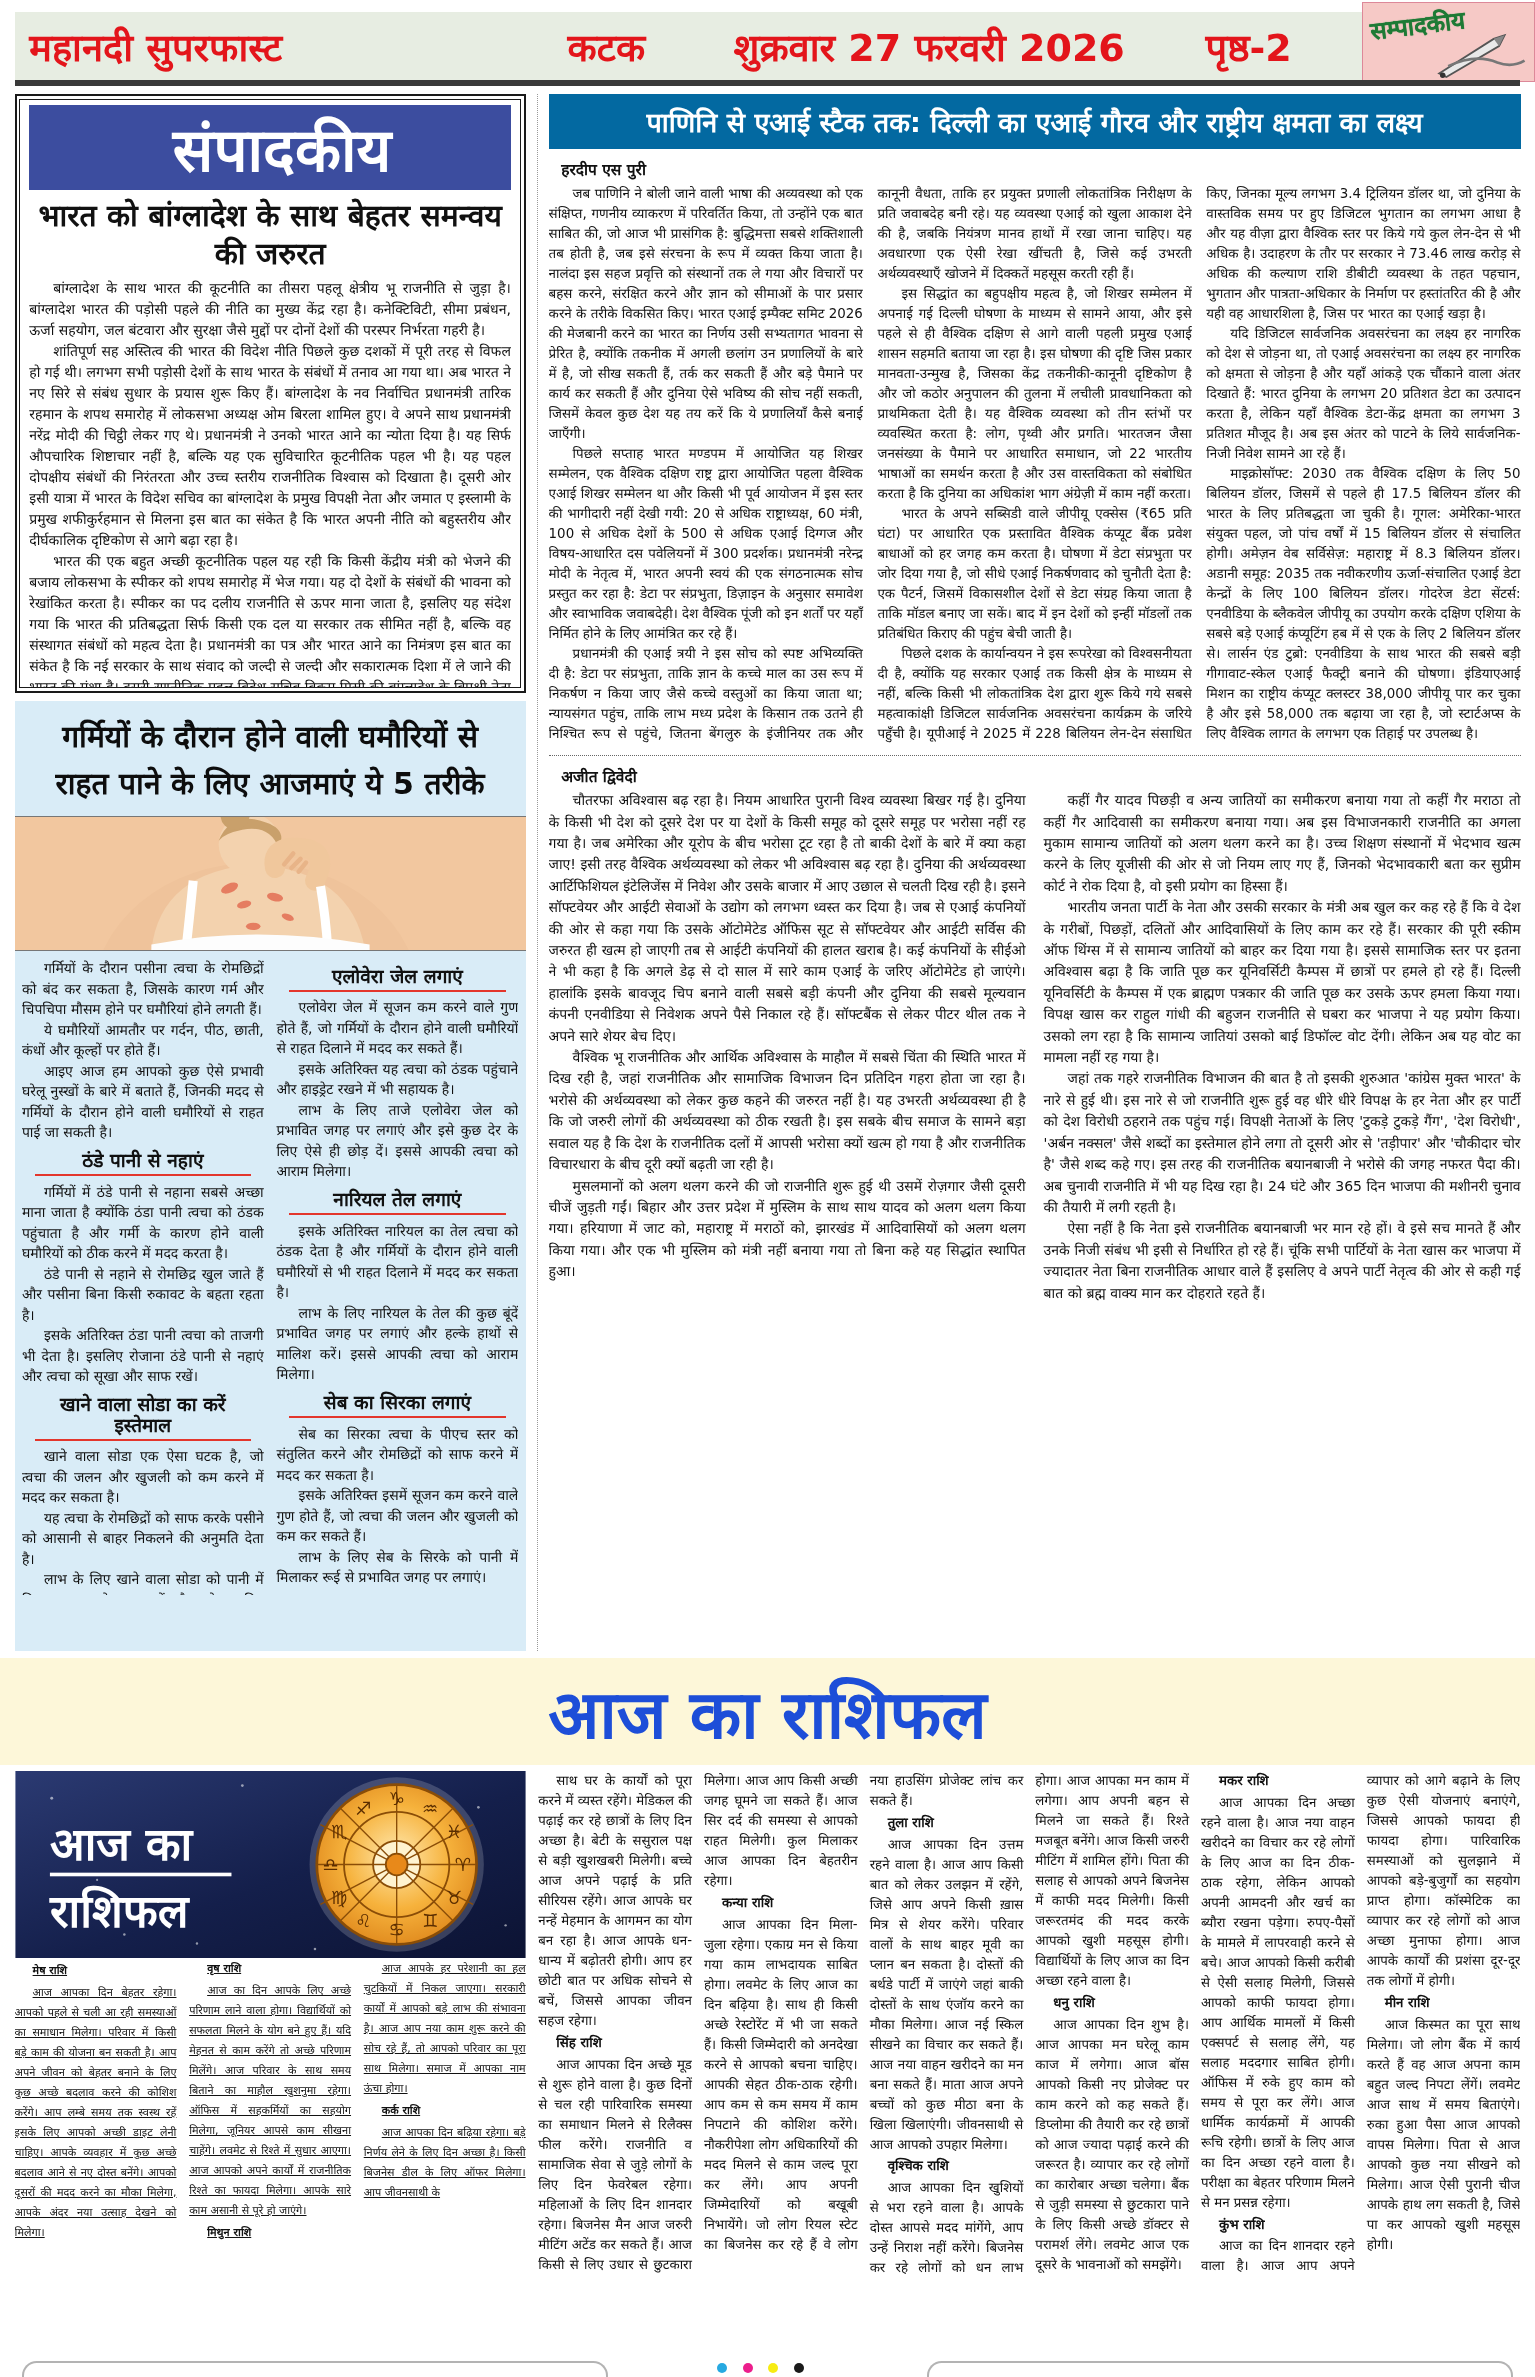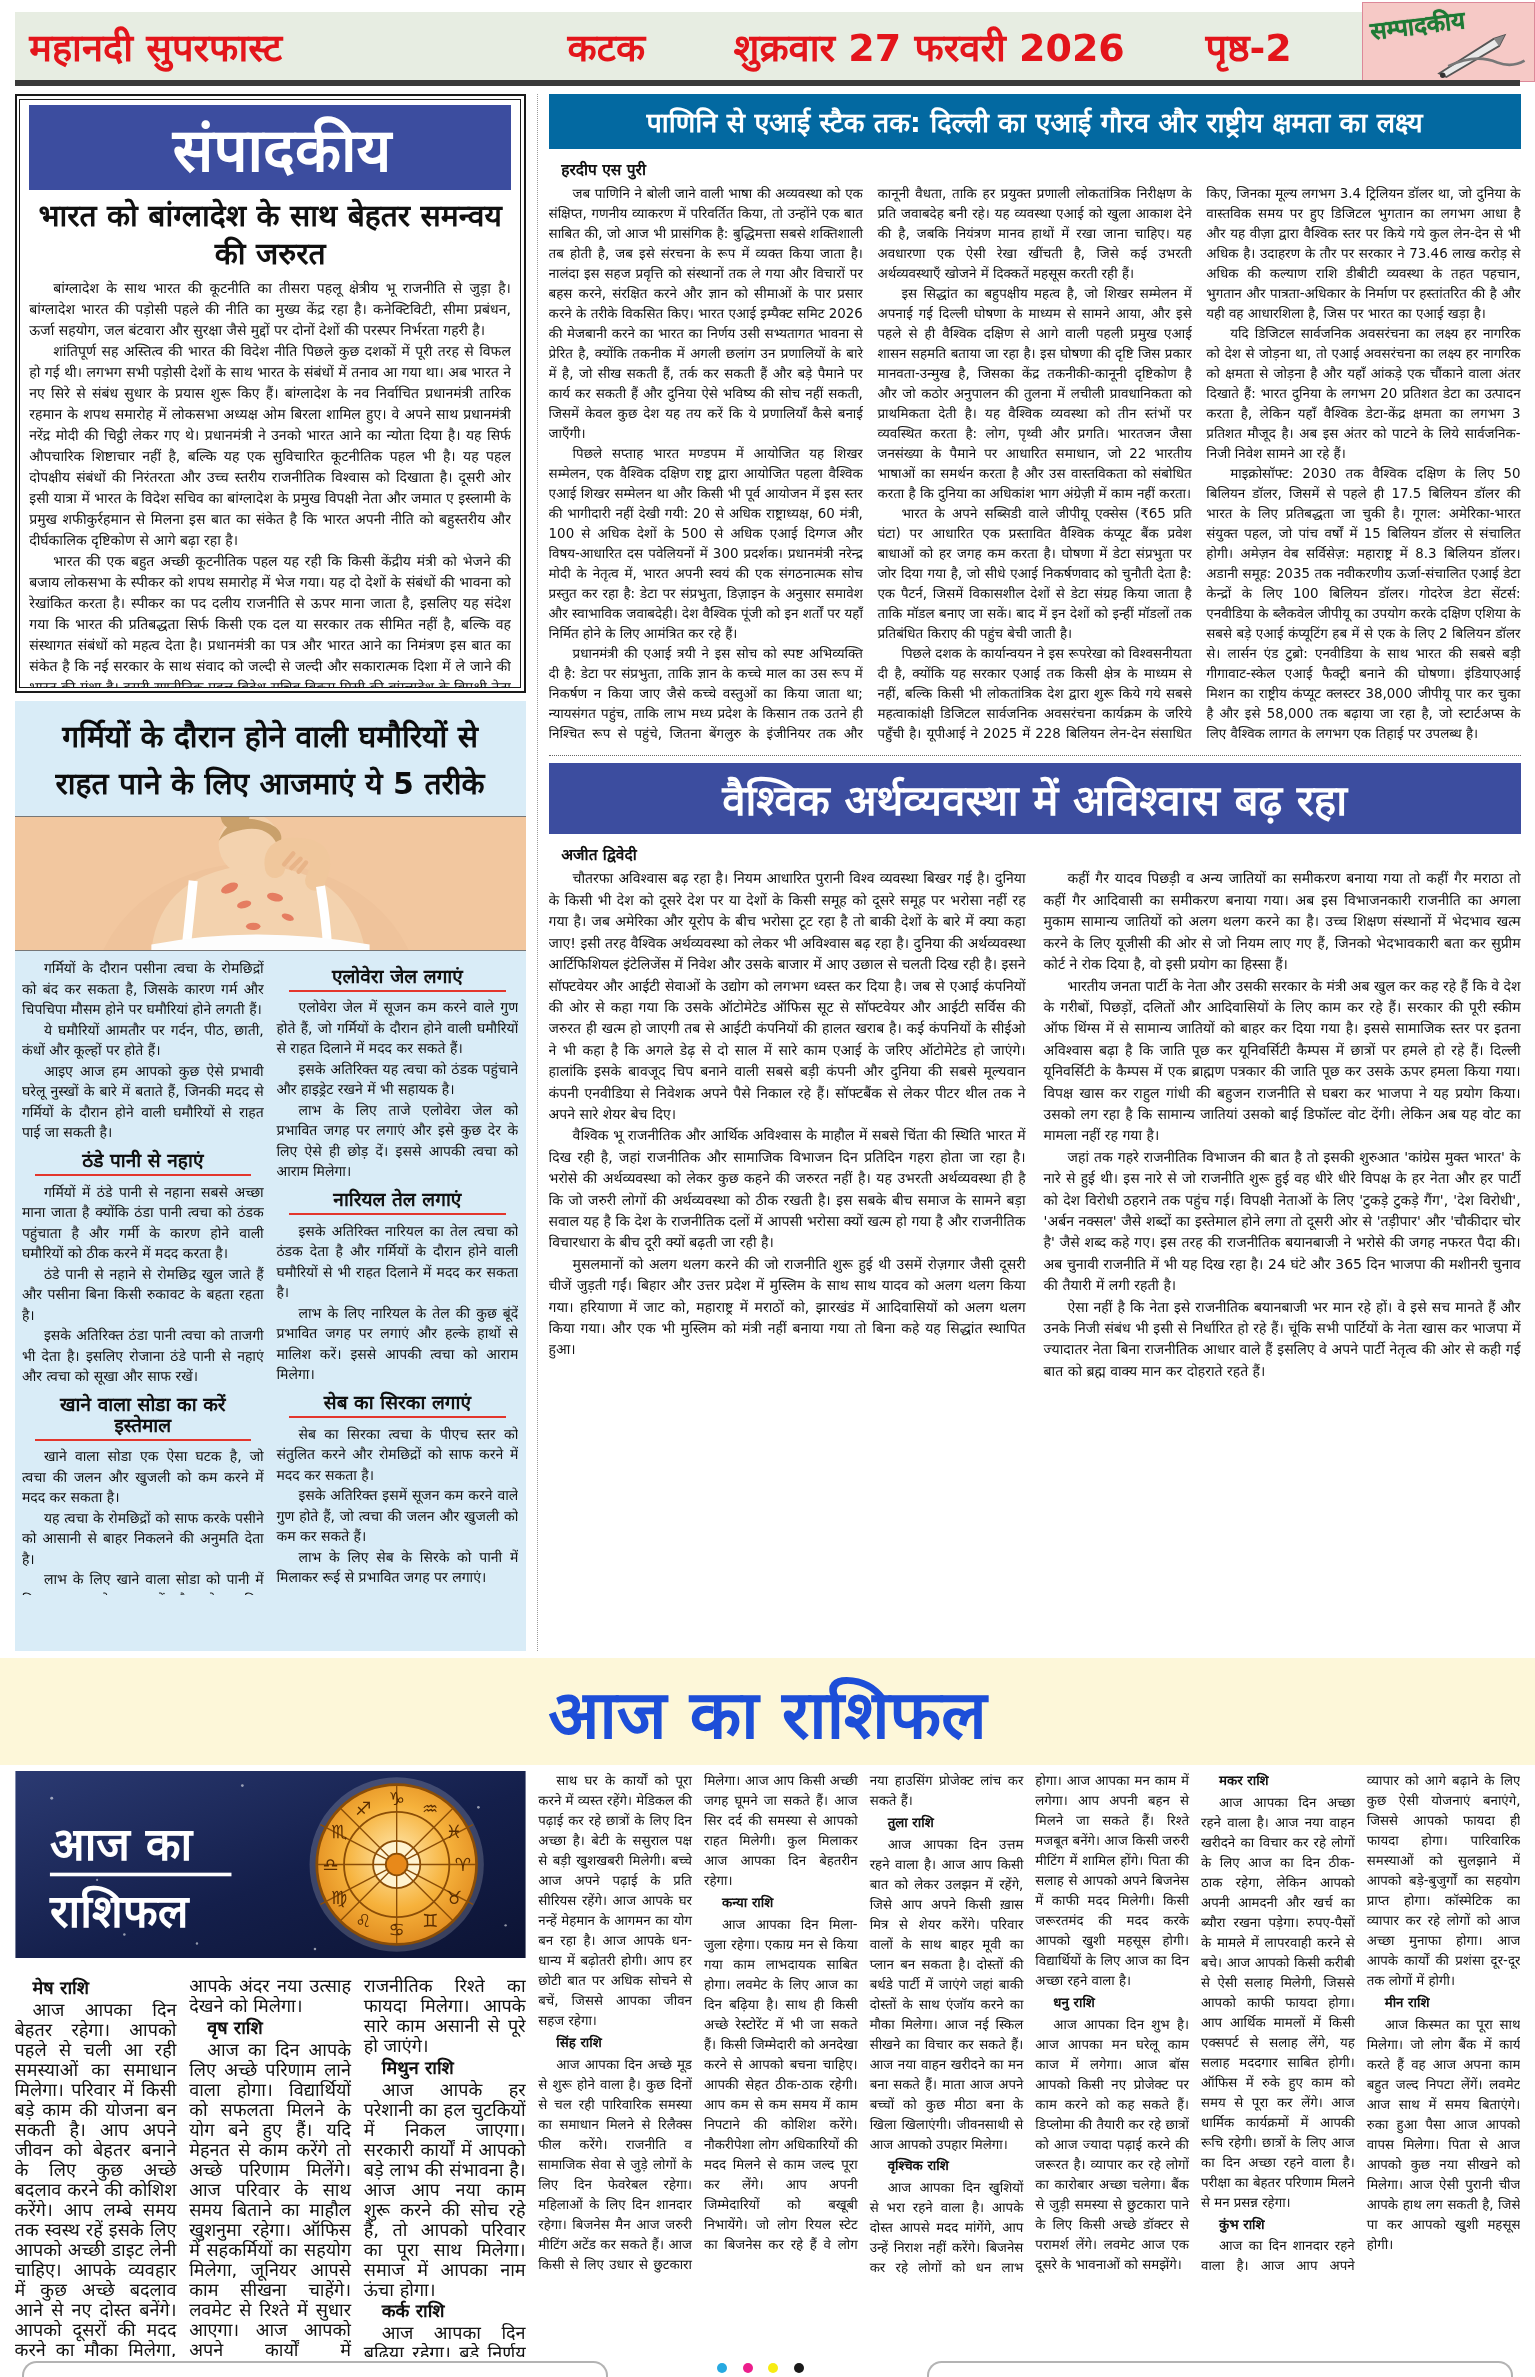--- a/index.html
+++ b/index.html
@@ -41,21 +41,21 @@
   .cols3{column-count:3;column-gap:14.6px;font-size:13.4px;line-height:20px;height:562px;overflow:hidden;text-align:justify;}
   .dotted-rule{border:none;border-top:1.8px dotted #666;margin:9px 0 7.3px;}
   .blue-banner{height:71px;background:#3c4d9f;color:#fff;display:flex;align-items:center;justify-content:center;font-size:42px;font-weight:bold;}
   .cols2{column-count:2;column-gap:18px;font-size:14px;line-height:21.4px;height:728px;overflow:hidden;text-align:justify;}
   
   .horo-band{position:absolute;left:0;right:0;top:1658px;height:107px;background:#fdf7d9;display:flex;align-items:center;justify-content:center;}
   .horo-title{color:#1d4ed8;font-size:67px;font-weight:bold;}
   .horo-body{position:absolute;left:14.6px;right:14.6px;top:1771px;height:586px;display:flex;overflow:hidden;}
   .horo-left{width:511px;flex:none;}
   .horo-img{display:block;width:511px;height:187px;}
-  .horo-cols-left{margin-top:18px;column-count:3;column-gap:12.7px;height:389px;overflow:hidden;font-size:18px;line-height:20px;text-align:justify;}
+  .horo-cols-left{margin-top:1px;column-count:3;column-gap:12.7px;height:389px;overflow:hidden;font-size:11px;line-height:20px;text-align:justify;text-decoration:underline;}
   .horo-right{flex:1;margin-left:12.7px;column-count:6;column-gap:12px;height:586px;overflow:hidden;font-size:13.3px;line-height:20px;text-align:justify;}
   .horo-body .blk{margin:0;text-indent:18px;}
   .horo-body .blk-h{font-weight:bold;text-indent:18px;margin:1.8px 0;}
   
   .footer{position:absolute;left:14.6px;right:14.6px;top:2361px;height:14.6px;}
   .seg{position:absolute;top:0;height:27px;border:2.7px solid #b3b3b3;border-bottom:none;}
   .seg-l{left:7.3px;width:582px;border-radius:14.6px 14.6px 0 0;}
   .seg-r{right:7.3px;width:582px;border-radius:14.6px 14.6px 0 0;}
   .dot{position:absolute;top:1.8px;width:10px;height:10px;border-radius:50%;}
 </style>
@@ -160,21 +160,20 @@
       <p class="para">जब पाणिनि ने बोली जाने वाली भाषा की अव्यवस्था को एक संक्षिप्त, गणनीय व्याकरण में परिवर्तित किया, तो उन्होंने एक बात साबित की, जो आज भी प्रासंगिक है: बुद्धिमत्ता सबसे शक्तिशाली तब होती है, जब इसे संरचना के रूप में व्यक्त किया जाता है। नालंदा इस सहज प्रवृत्ति को संस्थानों तक ले गया और विचारों पर बहस करने, संरक्षित करने और ज्ञान को सीमाओं के पार प्रसार करने के तरीके विकसित किए। भारत एआई इम्पैक्ट समिट 2026 की मेजबानी करने का भारत का निर्णय उसी सभ्यतागत भावना से प्रेरित है, क्योंकि तकनीक में अगली छलांग उन प्रणालियों के बारे में है, जो सीख सकती हैं, तर्क कर सकती हैं और बड़े पैमाने पर कार्य कर सकती हैं और दुनिया ऐसे भविष्य की सोच नहीं सकती, जिसमें केवल कुछ देश यह तय करें कि ये प्रणालियाँ कैसे बनाई जाएँगी।</p>
           <p class="para">पिछले सप्ताह भारत मण्डपम में आयोजित यह शिखर सम्मेलन, एक वैश्विक दक्षिण राष्ट्र द्वारा आयोजित पहला वैश्विक एआई शिखर सम्मेलन था और किसी भी पूर्व आयोजन में इस स्तर की  भागीदारी नहीं देखी गयी: 20 से अधिक राष्ट्राध्यक्ष, 60 मंत्री, 100 से अधिक देशों के 500 से अधिक एआई दिग्गज और विषय-आधारित दस पवेलियनों में 300 प्रदर्शक। प्रधानमंत्री नरेन्द्र मोदी के नेतृत्व में, भारत अपनी स्वयं की एक संगठनात्मक सोच प्रस्तुत कर रहा है: डेटा पर संप्रभुता, डिज़ाइन के अनुसार समावेश और स्वाभाविक जवाबदेही। देश वैश्विक पूंजी को इन शर्तों पर यहाँ निर्मित होने के लिए आमंत्रित कर रहे हैं।</p>
           <p class="para">प्रधानमंत्री की एआई त्रयी ने इस सोच को स्पष्ट अभिव्यक्ति दी है: डेटा पर संप्रभुता, ताकि ज्ञान के कच्चे माल का उस रूप में निकर्षण न किया जाए जैसे कच्चे वस्तुओं का किया जाता था; न्यायसंगत पहुंच, ताकि लाभ मध्य प्रदेश के किसान तक उतने ही निश्चित रूप से पहुंचे, जितना बेंगलुरु के इंजीनियर तक और कानूनी वैधता, ताकि हर प्रयुक्त प्रणाली लोकतांत्रिक निरीक्षण के प्रति जवाबदेह बनी रहे। यह व्यवस्था एआई को खुला आकाश देने की है, जबकि नियंत्रण मानव हाथों में रखा जाना चाहिए। यह अवधारणा एक ऐसी रेखा खींचती है, जिसे कई उभरती अर्थव्यवस्थाएँ खोजने में दिक्कतें महसूस करती रही हैं।</p>
           <p class="para">इस सिद्धांत का बहुपक्षीय महत्व है, जो शिखर सम्मेलन में अपनाई गई दिल्ली घोषणा के माध्यम से सामने आया, और इसे पहले से ही वैश्विक दक्षिण से आगे वाली पहली प्रमुख एआई शासन सहमति बताया जा रहा है। इस घोषणा की दृष्टि जिस प्रकार मानवता-उन्मुख है, जिसका केंद्र तकनीकी-कानूनी दृष्टिकोण है और जो कठोर अनुपालन की तुलना में लचीली प्रावधानिकता को प्राथमिकता देती है। यह वैश्विक व्यवस्था को तीन स्तंभों पर व्यवस्थित करता है: लोग, पृथ्वी और प्रगति। भारतजन जैसा जनसंख्या के पैमाने पर आधारित समाधान, जो 22 भारतीय भाषाओं का समर्थन करता है और उस वास्तविकता को संबोधित करता है कि दुनिया का अधिकांश भाग अंग्रेज़ी में काम नहीं करता।</p>
           <p class="para">भारत के अपने सब्सिडी वाले जीपीयू एक्सेस (₹65 प्रति घंटा) पर आधारित एक प्रस्तावित वैश्विक कंप्यूट बैंक प्रवेश बाधाओं को हर जगह कम करता है। घोषणा में डेटा संप्रभुता पर जोर दिया गया है, जो सीधे एआई निकर्षणवाद को चुनौती देता है: एक पैटर्न, जिसमें विकासशील देशों से डेटा संग्रह किया जाता है ताकि मॉडल बनाए जा सकें। बाद में इन देशों को इन्हीं मॉडलों तक प्रतिबंधित किराए की पहुंच बेची जाती है।</p>
           <p class="para">पिछले दशक के कार्यान्वयन ने इस रूपरेखा को विश्वसनीयता दी है, क्योंकि यह सरकार एआई तक किसी क्षेत्र के माध्यम से नहीं, बल्कि किसी भी लोकतांत्रिक देश द्वारा शुरू किये गये सबसे महत्वाकांक्षी डिजिटल सार्वजनिक अवसरंचना कार्यक्रम के जरिये पहुँची है। यूपीआई ने 2025 में 228 बिलियन लेन-देन संसाधित किए, जिनका मूल्य लगभग 3.4 ट्रिलियन डॉलर था, जो दुनिया के वास्तविक समय पर हुए डिजिटल भुगतान का लगभग आधा है और यह वीज़ा द्वारा वैश्विक स्तर पर किये गये कुल लेन-देन से भी अधिक है। उदाहरण के तौर पर सरकार ने 73.46 लाख करोड़ से अधिक की कल्याण राशि डीबीटी व्यवस्था के तहत पहचान, भुगतान और पात्रता-अधिकार के निर्माण पर हस्तांतरित की है और यही वह आधारशिला है, जिस पर भारत का एआई खड़ा है।</p>
           <p class="para">यदि डिजिटल सार्वजनिक अवसरंचना का लक्ष्य हर नागरिक को देश से जोड़ना था, तो एआई अवसरंचना का लक्ष्य हर नागरिक को क्षमता से जोड़ना है और यहाँ आंकड़े एक चौंकाने वाला अंतर दिखाते हैं: भारत दुनिया के लगभग 20 प्रतिशत डेटा का उत्पादन करता है, लेकिन यहाँ वैश्विक डेटा-केंद्र क्षमता का लगभग 3 प्रतिशत मौजूद है। अब इस अंतर को पाटने के लिये सार्वजनिक-निजी निवेश सामने आ रहे हैं।</p>
           <p class="para">माइक्रोसॉफ्ट: 2030 तक वैश्विक दक्षिण के लिए 50 बिलियन डॉलर, जिसमें से पहले ही 17.5 बिलियन डॉलर की भारत के लिए प्रतिबद्धता जा चुकी है। गूगल: अमेरिका-भारत संयुक्त पहल, जो पांच वर्षों में 15 बिलियन डॉलर से संचालित होगी। अमेज़न वेब सर्विसेज़: महाराष्ट्र में 8.3 बिलियन डॉलर। अडानी समूह: 2035 तक नवीकरणीय ऊर्जा-संचालित एआई डेटा केन्द्रों के लिए 100 बिलियन डॉलर। गोदरेज डेटा सेंटर्स: एनवीडिया के ब्लैकवेल जीपीयू का उपयोग करके दक्षिण एशिया के सबसे बड़े एआई कंप्यूटिंग हब में से एक के लिए 2 बिलियन डॉलर से। लार्सन एंड टुब्रो: एनवीडिया के साथ भारत की सबसे बड़ी गीगावाट-स्केल एआई फैक्ट्री बनाने की घोषणा। इंडियाएआई मिशन का राष्ट्रीय कंप्यूट क्लस्टर 38,000 जीपीयू पार कर चुका है और इसे 58,000 तक बढ़ाया जा रहा है, जो स्टार्टअप्स के लिए वैश्विक लागत के लगभग एक तिहाई पर उपलब्ध है।</p>
         </div>
       <hr class="dotted-rule">
-      <div class="blue-banner">वैश्विक अर्थव्यवस्था में अविश्वास बढ़ रहा</div>
       <div class="byline">अजीत द्विवेदी</div>
       <div class="cols2">
 
       <p class="para">चौतरफा अविश्वास बढ़ रहा है। नियम आधारित पुरानी विश्व व्यवस्था बिखर गई है। दुनिया के किसी भी देश को दूसरे देश पर या देशों के किसी समूह को दूसरे समूह पर भरोसा नहीं रह गया है। जब अमेरिका और यूरोप के बीच भरोसा टूट रहा है तो बाकी देशों के बारे में क्या कहा जाए! इसी तरह वैश्विक अर्थव्यवस्था को लेकर भी अविश्वास बढ़ रहा है। दुनिया की अर्थव्यवस्था आर्टिफिशियल इंटेलिजेंस में निवेश और उसके बाजार में आए उछाल से चलती दिख रही है। इसने सॉफ्टवेयर और आईटी सेवाओं के उद्योग को लगभग ध्वस्त कर दिया है। जब से एआई कंपनियों की ओर से कहा गया कि उसके ऑटोमेटेड ऑफिस सूट से सॉफ्टवेयर और आईटी सर्विस की जरुरत ही खत्म हो जाएगी तब से आईटी कंपनियों की हालत खराब है। कई कंपनियों के सीईओ ने भी कहा है कि अगले डेढ़ से दो साल में सारे काम एआई के जरिए ऑटोमेटेड हो जाएंगे। हालांकि इसके बावजूद चिप बनाने वाली सबसे बड़ी कंपनी और दुनिया की सबसे मूल्यवान कंपनी एनवीडिया से निवेशक अपने पैसे निकाल रहे हैं। सॉफ्टबैंक से लेकर पीटर थील तक ने अपने सारे शेयर बेच दिए।</p>
           <p class="para">वैश्विक भू राजनीतिक और आर्थिक अविश्वास के माहौल में सबसे चिंता की स्थिति भारत में दिख रही है, जहां राजनीतिक और सामाजिक विभाजन दिन प्रतिदिन गहरा होता जा रहा है। भरोसे की अर्थव्यवस्था को लेकर कुछ कहने की जरुरत नहीं है। यह उभरती अर्थव्यवस्था ही है कि जो जरुरी लोगों की अर्थव्यवस्था को ठीक रखती है। इस सबके बीच समाज के सामने बड़ा सवाल यह है कि देश के राजनीतिक दलों में आपसी भरोसा क्यों खत्म हो गया है और राजनीतिक विचारधारा के बीच दूरी क्यों बढ़ती जा रही है।</p>
           <p class="para">मुसलमानों को अलग थलग करने की जो राजनीति शुरू हुई थी उसमें रोज़गार जैसी दूसरी चीजें जुड़ती गईं। बिहार और उत्तर प्रदेश में मुस्लिम के साथ साथ यादव को अलग थलग किया गया। हरियाणा में जाट को, महाराष्ट्र में मराठों को, झारखंड में आदिवासियों को अलग थलग किया गया। और एक भी मुस्लिम को मंत्री नहीं बनाया गया तो बिना कहे यह सिद्धांत स्थापित हुआ।</p>
           <p class="para">कहीं गैर यादव पिछड़ी व अन्य जातियों का समीकरण बनाया गया तो कहीं गैर मराठा तो कहीं गैर आदिवासी का समीकरण बनाया गया। अब इस विभाजनकारी राजनीति का अगला मुकाम सामान्य जातियों को अलग थलग करने का है। उच्च शिक्षण संस्थानों में भेदभाव खत्म करने के लिए यूजीसी की ओर से जो नियम लाए गए हैं, जिनको भेदभावकारी बता कर सुप्रीम कोर्ट ने रोक दिया है, वो इसी प्रयोग का हिस्सा हैं।</p>
           <p class="para">भारतीय जनता पार्टी के नेता और उसकी सरकार के मंत्री अब खुल कर कह रहे हैं कि वे देश के गरीबों, पिछड़ों, दलितों और आदिवासियों के लिए काम कर रहे हैं। सरकार की पूरी स्कीम ऑफ थिंग्स में से सामान्य जातियों को बाहर कर दिया गया है। इससे सामाजिक स्तर पर इतना अविश्वास बढ़ा है कि जाति पूछ कर यूनिवर्सिटी कैम्पस में छात्रों पर हमले हो रहे हैं। दिल्ली यूनिवर्सिटी के कैम्पस में एक ब्राह्मण पत्रकार की जाति पूछ कर उसके ऊपर हमला किया गया। विपक्ष खास कर राहुल गांधी की बहुजन राजनीति से घबरा कर भाजपा ने यह प्रयोग किया। उसको लग रहा है कि सामान्य जातियां उसको बाई डिफॉल्ट वोट देंगी। लेकिन अब यह वोट का मामला नहीं रह गया है।</p>
           <p class="para">जहां तक गहरे राजनीतिक विभाजन की बात है तो इसकी शुरुआत 'कांग्रेस मुक्त भारत' के नारे से हुई थी। इस नारे से जो राजनीति शुरू हुई वह धीरे धीरे विपक्ष के हर नेता और हर पार्टी को देश विरोधी ठहराने तक पहुंच गई। विपक्षी नेताओं के लिए 'टुकड़े टुकड़े गैंग', 'देश विरोधी', 'अर्बन नक्सल' जैसे शब्दों का इस्तेमाल होने लगा तो दूसरी ओर से 'तड़ीपार' और 'चौकीदार चोर है' जैसे शब्द कहे गए। इस तरह की राजनीतिक बयानबाजी ने भरोसे की जगह नफरत पैदा की। अब चुनावी राजनीति में भी यह दिख रहा है। 24 घंटे और 365 दिन भाजपा की मशीनरी चुनाव की तैयारी में लगी रहती है।</p>
           <p class="para">ऐसा नहीं है कि नेता इसे राजनीतिक बयानबाजी भर मान रहे हों। वे इसे सच मानते हैं और उनके निजी संबंध भी इसी से निर्धारित हो रहे हैं। चूंकि सभी पार्टियों के नेता खास कर भाजपा में ज्यादातर नेता बिना राजनीतिक आधार वाले हैं इसलिए वे अपने पार्टी नेतृत्व की ओर से कही गई बात को ब्रह्म वाक्य मान कर दोहराते रहते हैं।</p>

